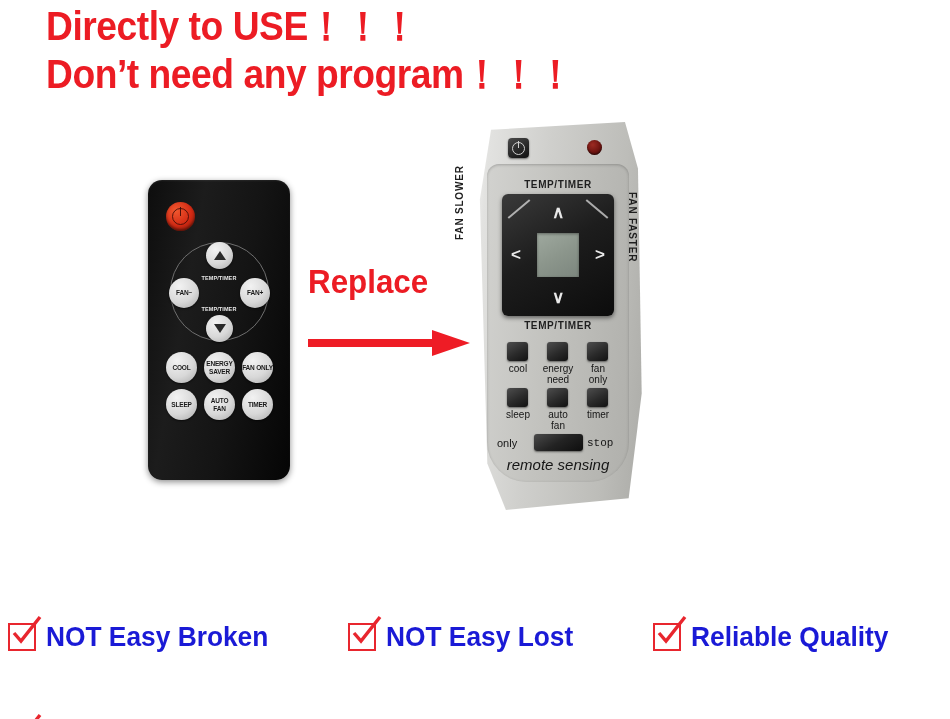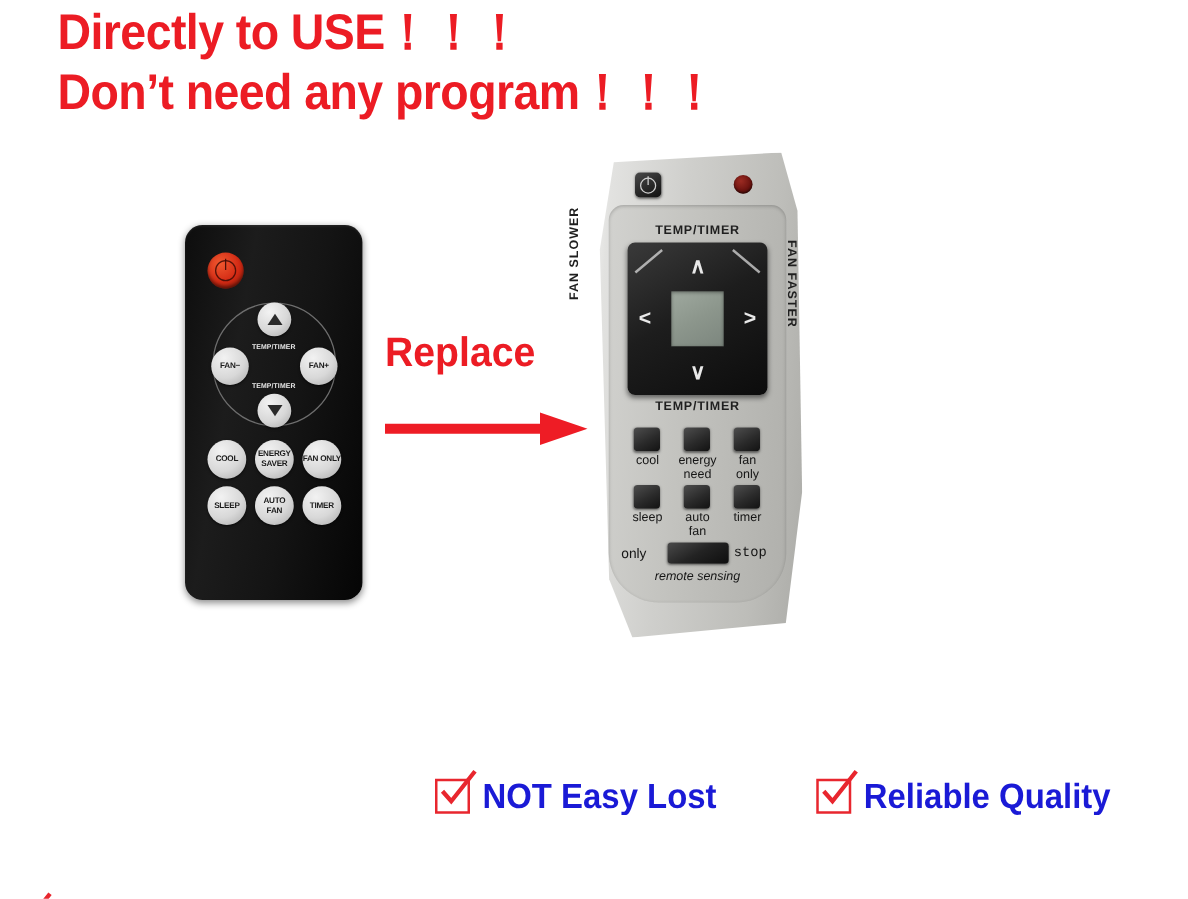--- a/index.html
+++ b/index.html
@@ -375,21 +375,21 @@
     font-size: 11px;
     color: #151515;
     font-family: Liberation Mono, monospace;
   }
   .rg-sensing {
     position: absolute;
     left: 0;
     width: 186px;
     text-align: center;
     top: 334px;
-    font-size: 10px;
+    font-size: 15px;
     font-style: italic;
     color: #151515;
   }
 
   
   .features {
     position: absolute;
     left: 0;
     top: 612px;
     width: 950px;
@@ -515,20 +515,28 @@
   <div class="rg-txt rg-txt-c3 rg-txt-r2">timer</div>
 
   <div class="rg-start">only</div>
   <div class="rg-slider"></div>
   <div class="rg-stop">stop</div>
   <div class="rg-sensing">remote sensing</div>
 </div>
 
 <div class="features">
 
+  <div class="feat feat-row1 feat-col1">
+    <span class="chk">
+      <svg width="30" height="30" viewBox="0 0 30 30">
+          <path d="M3 15 L10 23 L29 -1" fill="none" stroke="#e8262e" stroke-width="3.4"></path>
+        </svg>
+    </span>
+    <span class="feat-label">NOT Easy Broken</span>
+  </div>
 
   <div class="feat feat-row1 feat-col2">
     <span class="chk">
       <svg width="30" height="30" viewBox="0 0 30 30">
           <path d="M3 15 L10 23 L29 -1" fill="none" stroke="#e8262e" stroke-width="3.4"></path>
         </svg>
     </span>
     <span class="feat-label">NOT Easy Lost</span>
   </div>
 

